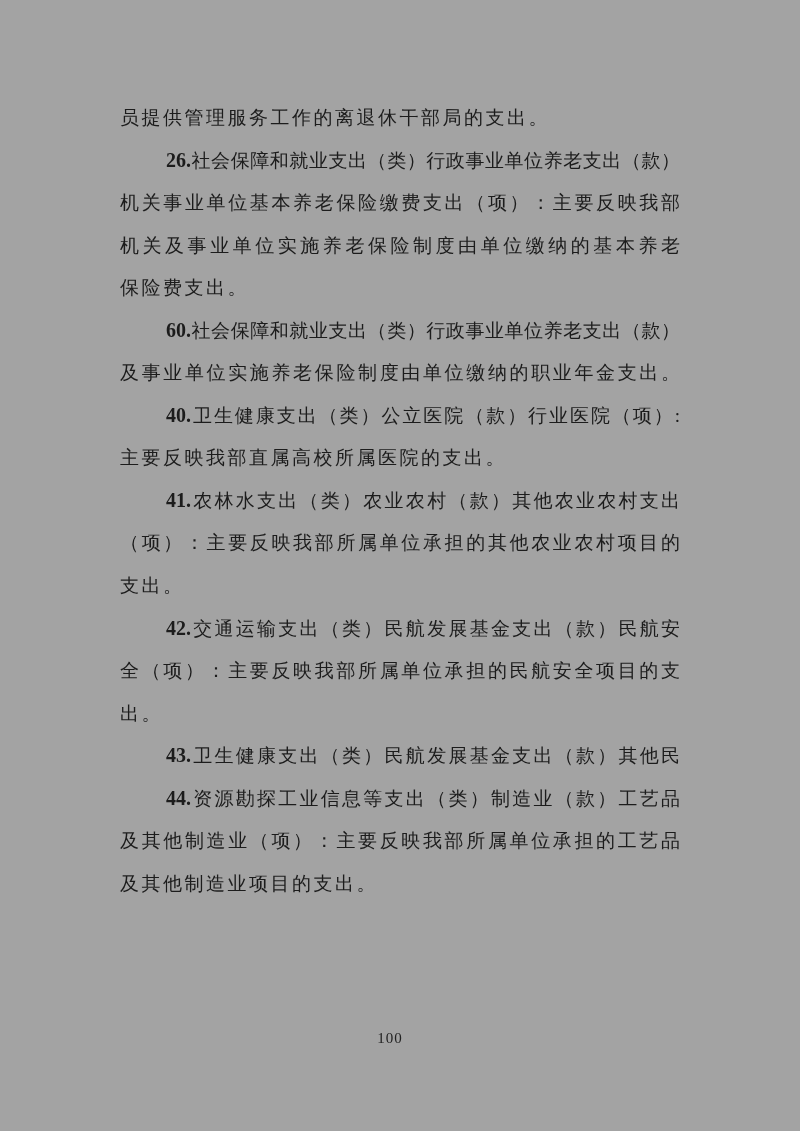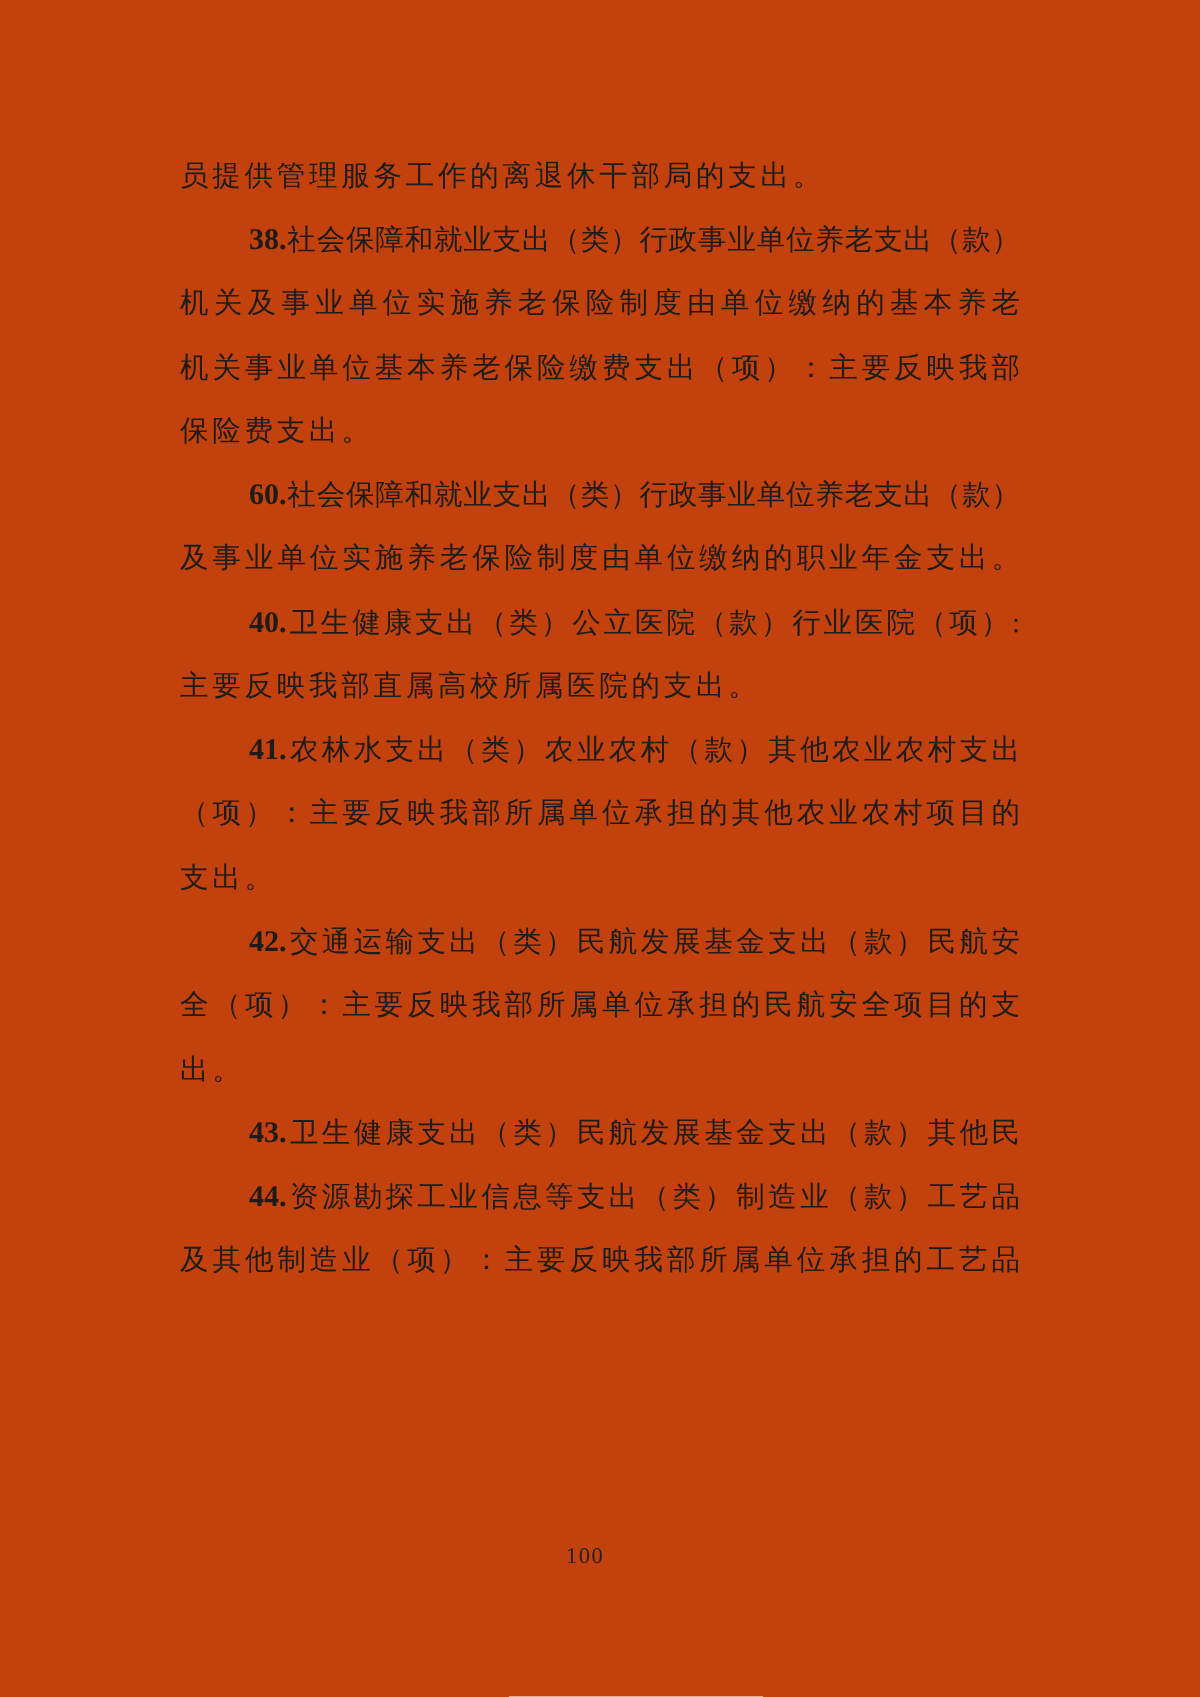--- a/index.html
+++ b/index.html
@@ -4,21 +4,21 @@
 <style>
   html, body {
     margin: 0;
     padding: 0;
     background: #ffffff;
   }
   .page {
     position: relative;
     width: 800px;
     height: 1131px;
-    background: #c2410c;
+    background: #a3a3a3;
     overflow: hidden;
     font-family: "Liberation Serif", "DejaVu Serif", serif;
   }
   .text-block {
     position: absolute;
     left: 120px;
     top: 96px;
     width: 560px;
     color: #1c1c1c;
   }
@@ -59,32 +59,33 @@
     color: #222222;
     font-family: "Liberation Serif", "DejaVu Serif", serif;
   }
 </style>
 </head>
 <body>
 
 <div class="page">
   <div class="text-block">
       <div class="line short"><span class="num"></span><span>员提供管理服务工作的离退休干部局的支出。</span></div>
-      <div class="line fill indent"><span class="num">38.</span><span>社会保障和就业支出（类）行政事业单位养老支出（款）</span></div>
+      <div class="line fill indent"><span class="num">26.</span><span>社会保障和就业支出（类）行政事业单位养老支出（款）</span></div>
+      <div class="line fill"><span class="num"></span><span>机关事业单位基本养老保险缴费支出（项）：主要反映我部</span></div>
       <div class="line fill"><span class="num"></span><span>机关及事业单位实施养老保险制度由单位缴纳的基本养老</span></div>
-      <div class="line fill"><span class="num"></span><span>机关事业单位基本养老保险缴费支出（项）：主要反映我部</span></div>
       <div class="line short"><span class="num"></span><span>保险费支出。</span></div>
       <div class="line fill indent"><span class="num">60.</span><span>社会保障和就业支出（类）行政事业单位养老支出（款）</span></div>
       <div class="line fill"><span class="num"></span><span>及事业单位实施养老保险制度由单位缴纳的职业年金支出。</span></div>
       <div class="line fill indent"><span class="num">40.</span><span>卫生健康支出（类）公立医院（款）行业医院（项）:</span></div>
       <div class="line short"><span class="num"></span><span>主要反映我部直属高校所属医院的支出。</span></div>
       <div class="line fill indent"><span class="num">41.</span><span>农林水支出（类）农业农村（款）其他农业农村支出</span></div>
       <div class="line fill"><span class="num"></span><span>（项）：主要反映我部所属单位承担的其他农业农村项目的</span></div>
       <div class="line short"><span class="num"></span><span>支出。</span></div>
       <div class="line fill indent"><span class="num">42.</span><span>交通运输支出（类）民航发展基金支出（款）民航安</span></div>
       <div class="line fill"><span class="num"></span><span>全（项）：主要反映我部所属单位承担的民航安全项目的支</span></div>
       <div class="line short"><span class="num"></span><span>出。</span></div>
       <div class="line fill indent"><span class="num">43.</span><span>卫生健康支出（类）民航发展基金支出（款）其他民</span></div>
       <div class="line fill indent"><span class="num">44.</span><span>资源勘探工业信息等支出（类）制造业（款）工艺品</span></div>
       <div class="line fill"><span class="num"></span><span>及其他制造业（项）：主要反映我部所属单位承担的工艺品</span></div>
+      <div class="line short"><span class="num"></span><span>及其他制造业项目的支出。</span></div>
     </div>
   <div class="page-number">100</div>
 </div>
 
 </body></html>

